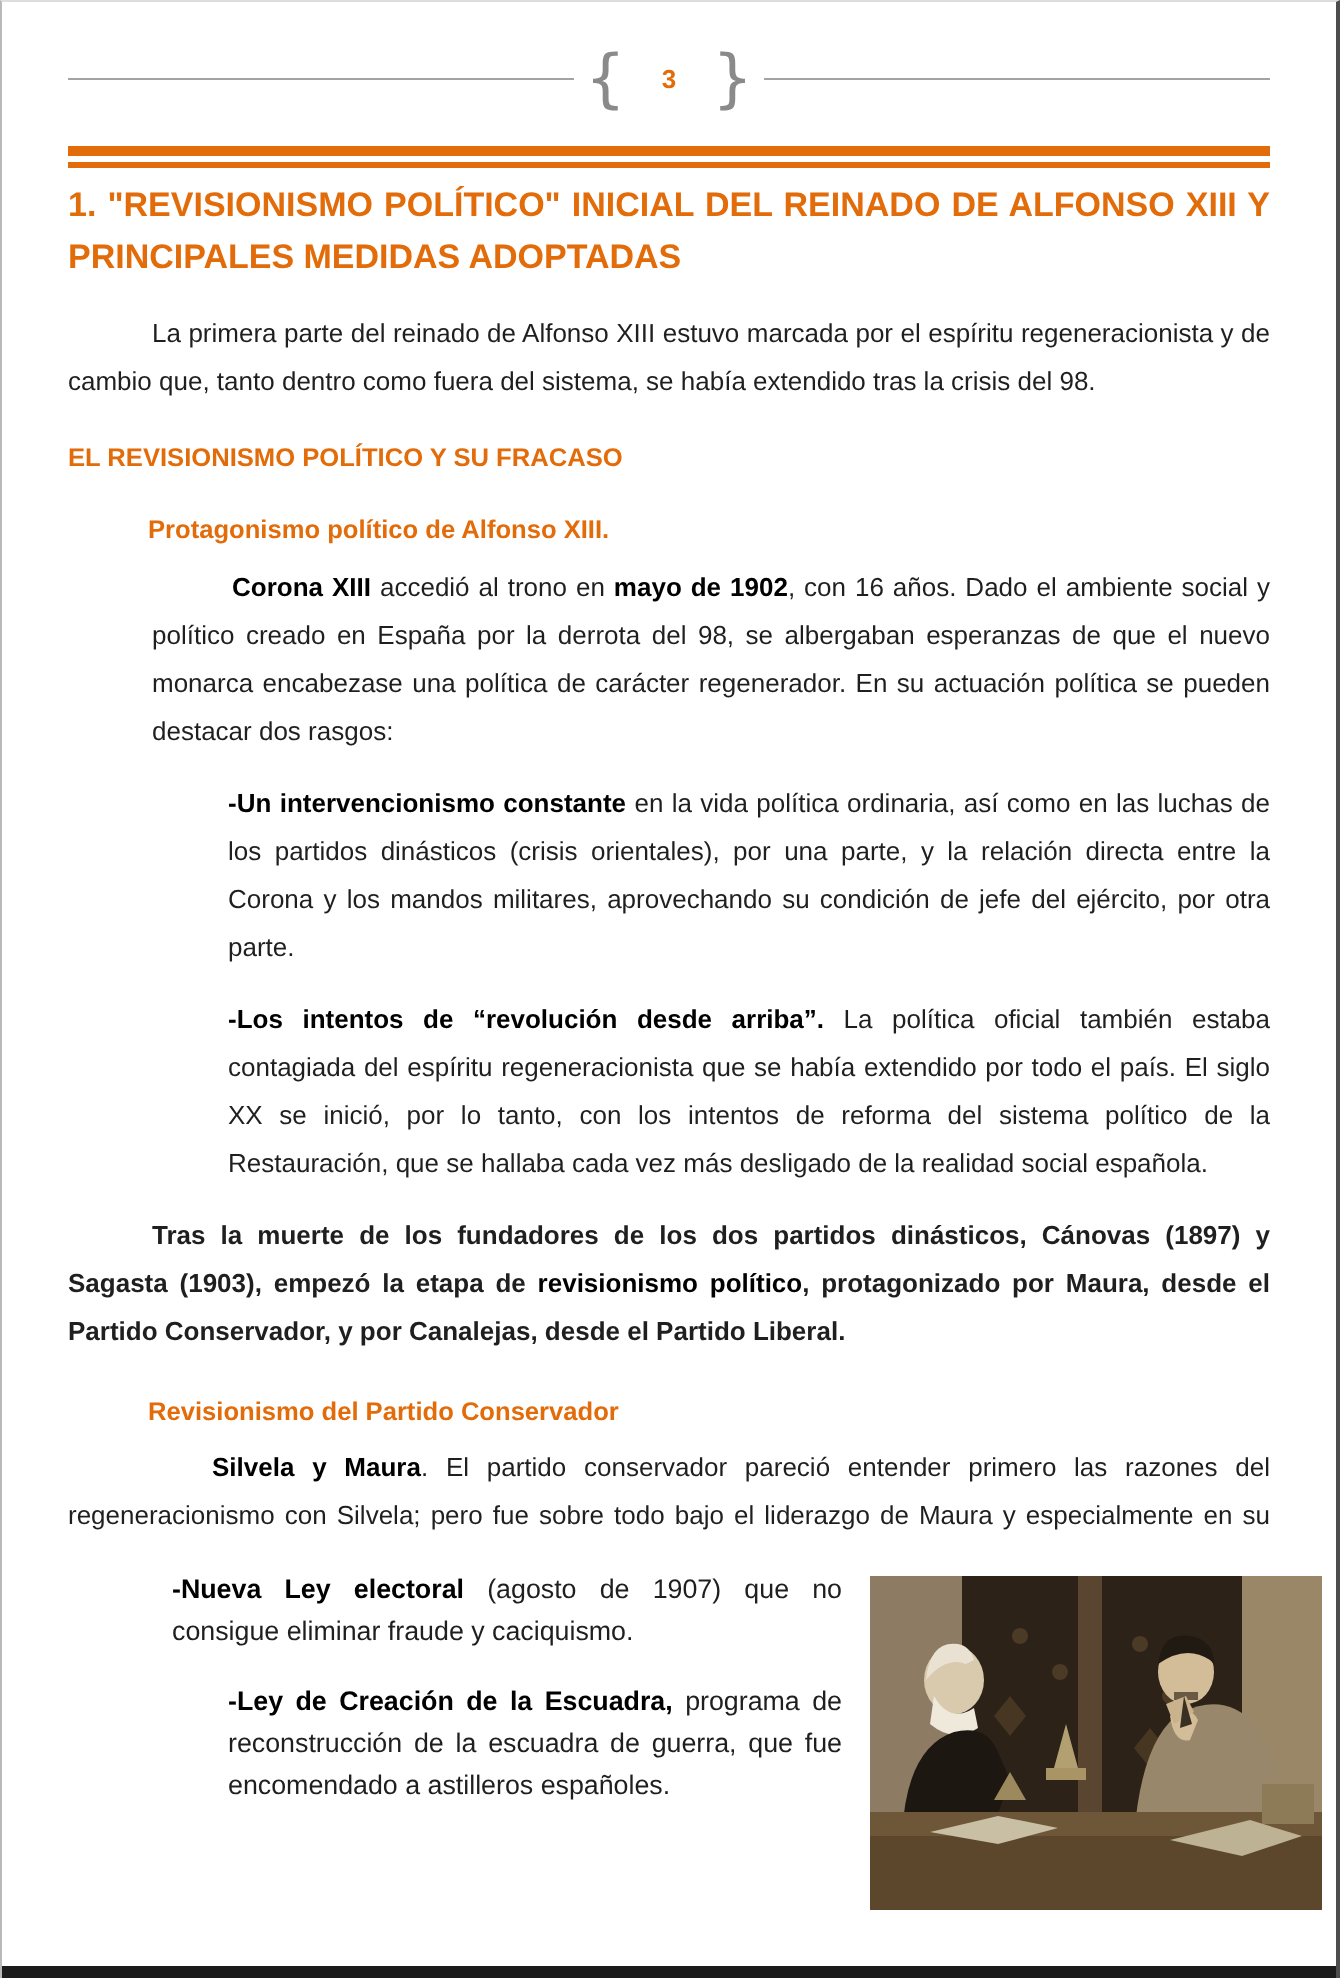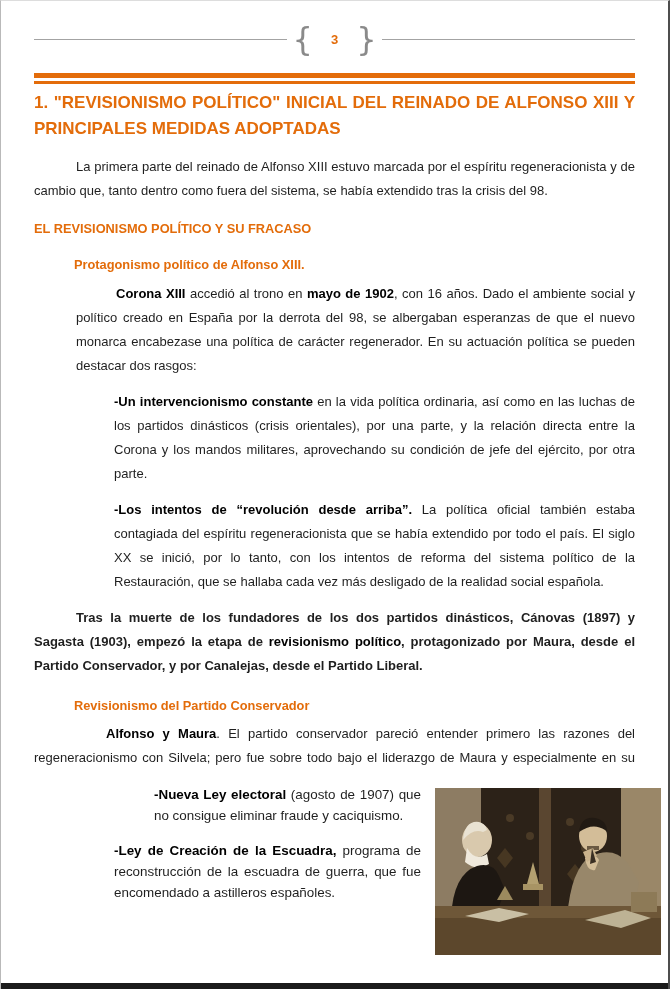--- a/index.html
+++ b/index.html
@@ -82,21 +82,21 @@
   <p class="body blk-a"><b>Corona XIII</b><span> accedió al trono en </span><b>mayo de 1902</b><span>, con 16 años. Dado el ambiente social y político creado en España por la derrota del 98, se albergaban esperanzas de que el nuevo monarca encabezase una política de carácter regenerador. En su actuación política se pueden destacar dos rasgos:</span></p>
 
   <p class="body blk-b"><b>-Un intervencionismo constante</b><span> en la vida política ordinaria, así como en las luchas de los partidos dinásticos (crisis orientales), por una parte, y la relación directa entre la Corona y los mandos militares, aprovechando su condición de jefe del ejército, por otra parte.</span></p>
 
   <p class="body blk-b"><b>-Los intentos de “revolución desde arriba”.</b><span> La política oficial también estaba contagiada del espíritu regeneracionista que se había extendido por todo el país. El siglo XX se inició, por lo tanto, con los intentos de reforma del sistema político de la Restauración, que se hallaba cada vez más desligado de la realidad social española.</span></p>
 
   <p class="body ptras"><span>Tras la muerte de los fundadores de los dos partidos dinásticos, Cánovas (1897) y Sagasta (1903), empezó la etapa de </span><b>revisionismo político</b><span>, protagonizado por Maura, desde el Partido Conservador, y por Canalejas, desde el Partido Liberal.</span></p>
 
   <h4 class="sub">Revisionismo del Partido Conservador</h4>
 
-  <p class="body ind2"><b>Alfonso y Maura</b><span>. El partido conservador pareció entender primero las razones del regeneracionismo con Silvela; pero fue sobre todo bajo el liderazgo de Maura y especialmente en su</span></p>
+  <p class="body ind2"><b>Silvela y Maura</b><span>. El partido conservador pareció entender primero las razones del regeneracionismo con Silvela; pero fue sobre todo bajo el liderazgo de Maura y especialmente en su</span></p>
 
   <div class="content clearfix" style="padding:0;margin:0 33px;">
     <figure class="photo">
       <svg class="photo-img" viewBox="0 0 226 167" xmlns="http://www.w3.org/2000/svg" role="img">
         <rect x="0" y="0" width="226" height="167" fill="#a9977a"></rect>
         <rect x="0" y="0" width="50" height="130" fill="#8d7c63"></rect>
         <rect x="182" y="0" width="44" height="130" fill="#9a8768"></rect>
         <rect x="46" y="0" width="140" height="132" fill="#2c2218"></rect>
         <rect x="104" y="0" width="12" height="132" fill="#5a4630"></rect>
         <circle cx="75" cy="30" r="4" fill="#4a3a26"></circle>
@@ -126,20 +126,20 @@
         <path d="M150 132 l40 -10 26 8 -30 10 z" fill="#bdb294"></path>
         <rect x="196" y="104" width="26" height="20" fill="#8d7a57"></rect>
         <path d="M92 96 l6 -22 6 22 z" fill="#b3a070"></path>
         <rect x="88" y="96" width="20" height="6" fill="#a89464"></rect>
         <path d="M62 112 l8 -14 8 14 z" fill="#9c8a5e"></path>
       </svg>
 
     </figure>
 
 
-    <p class="law" style="margin-left:120px;margin-right:0;"><b>-Nueva Ley electoral</b><span> (agosto de 1907) que no consigue eliminar fraude y caciquismo.</span></p>
+    <p class="law" style="margin-left:52px;margin-right:0;"><b>-Nueva Ley electoral</b><span> (agosto de 1907) que no consigue eliminar fraude y caciquismo.</span></p>
 
     <p class="law" style="margin-left:80px;margin-right:0;"><b>-Ley de Creación de la Escuadra,</b><span> programa de reconstrucción de la escuadra de guerra, que fue encomendado a astilleros españoles.</span></p>
 
   </div>
 
   <div class="bottom-bar"></div>
 </div>
 
 </body></html>

